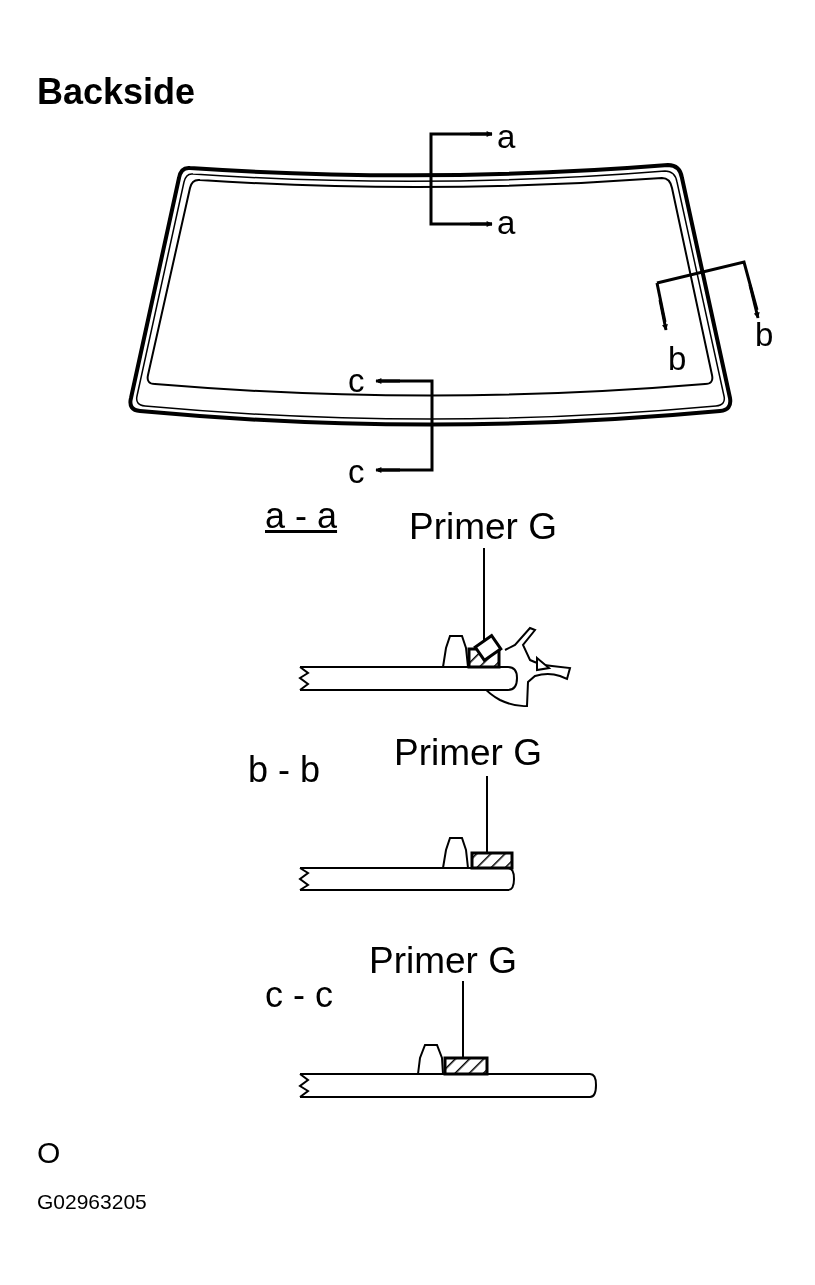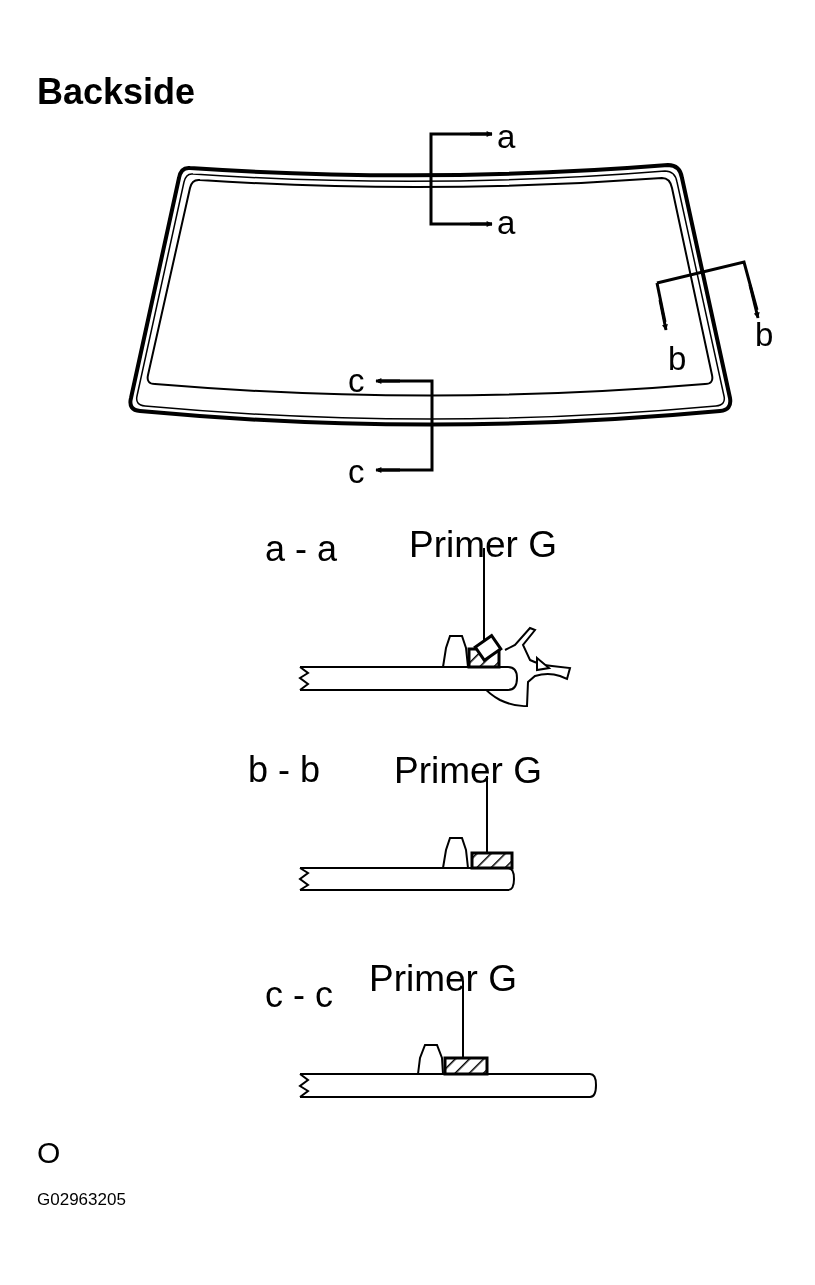--- a/index.html
+++ b/index.html
@@ -1,23 +1,23 @@
 <!DOCTYPE html>
 <html><head>
 <meta charset="utf-8">
 <style>
   html, body { margin: 0; padding: 0; background: #ffffff; }
   body { width: 815px; height: 1285px; position: relative; overflow: hidden; font-family: "Liberation Sans", sans-serif; color: #000; }
   .abs { position: absolute; white-space: nowrap; line-height: 1; }
   .title { left: 37px; top: 74px; font-size: 36px; font-weight: bold; }
   .sec-label { font-size: 36px; }
-  .primer { font-size: 37px; margin-top: 18px; }
+  .primer { font-size: 37px; }
   .arrow-label { font-size: 33px; }
   .note { left: 37px; top: 1138px; font-size: 30px; }
-  .code { left: 37px; top: 1191px; font-size: 17px; }
+  .code { left: 37px; top: 1191px; font-size: 21px; }
   svg.diagram { position: absolute; left: 0; top: 0; }
 </style>
 </head>
 <body>
 
 <div class="abs title">Backside</div>
 
 <svg class="diagram" width="815" height="1285" viewBox="0 0 815 1285">
   <defs>
     <marker id="arr" viewBox="0 0 10 10" refX="9" refY="5" markerWidth="7" markerHeight="6" orient="auto-start-reverse" markerUnits="userSpaceOnUse">
@@ -83,21 +83,21 @@
   </g>
 </svg>
 
 <div class="abs arrow-label" style="left:497px; top:120px;">a</div>
 <div class="abs arrow-label" style="left:497px; top:206px;">a</div>
 <div class="abs arrow-label" style="left:668px; top:342px;">b</div>
 <div class="abs arrow-label" style="left:755px; top:318px;">b</div>
 <div class="abs arrow-label" style="left:348px; top:364px;">c</div>
 <div class="abs arrow-label" style="left:348px; top:455px;">c</div>
 
-<div class="abs sec-label" style="left:265px; top:531px;">a - a</div>
+<div class="abs sec-label" style="left:265px; top:498px;text-decoration:underline;">a - a</div>
 <div class="abs primer" style="left:409px; top:508px;">Primer G</div>
 
 <div class="abs sec-label" style="left:248px; top:752px;">b - b</div>
 <div class="abs primer" style="left:394px; top:734px;">Primer G</div>
 
 <div class="abs sec-label" style="left:265px; top:977px;">c - c</div>
 <div class="abs primer" style="left:369px; top:942px;">Primer G</div>
 
 <div class="abs note">O</div>
 <div class="abs code">G02963205</div>

